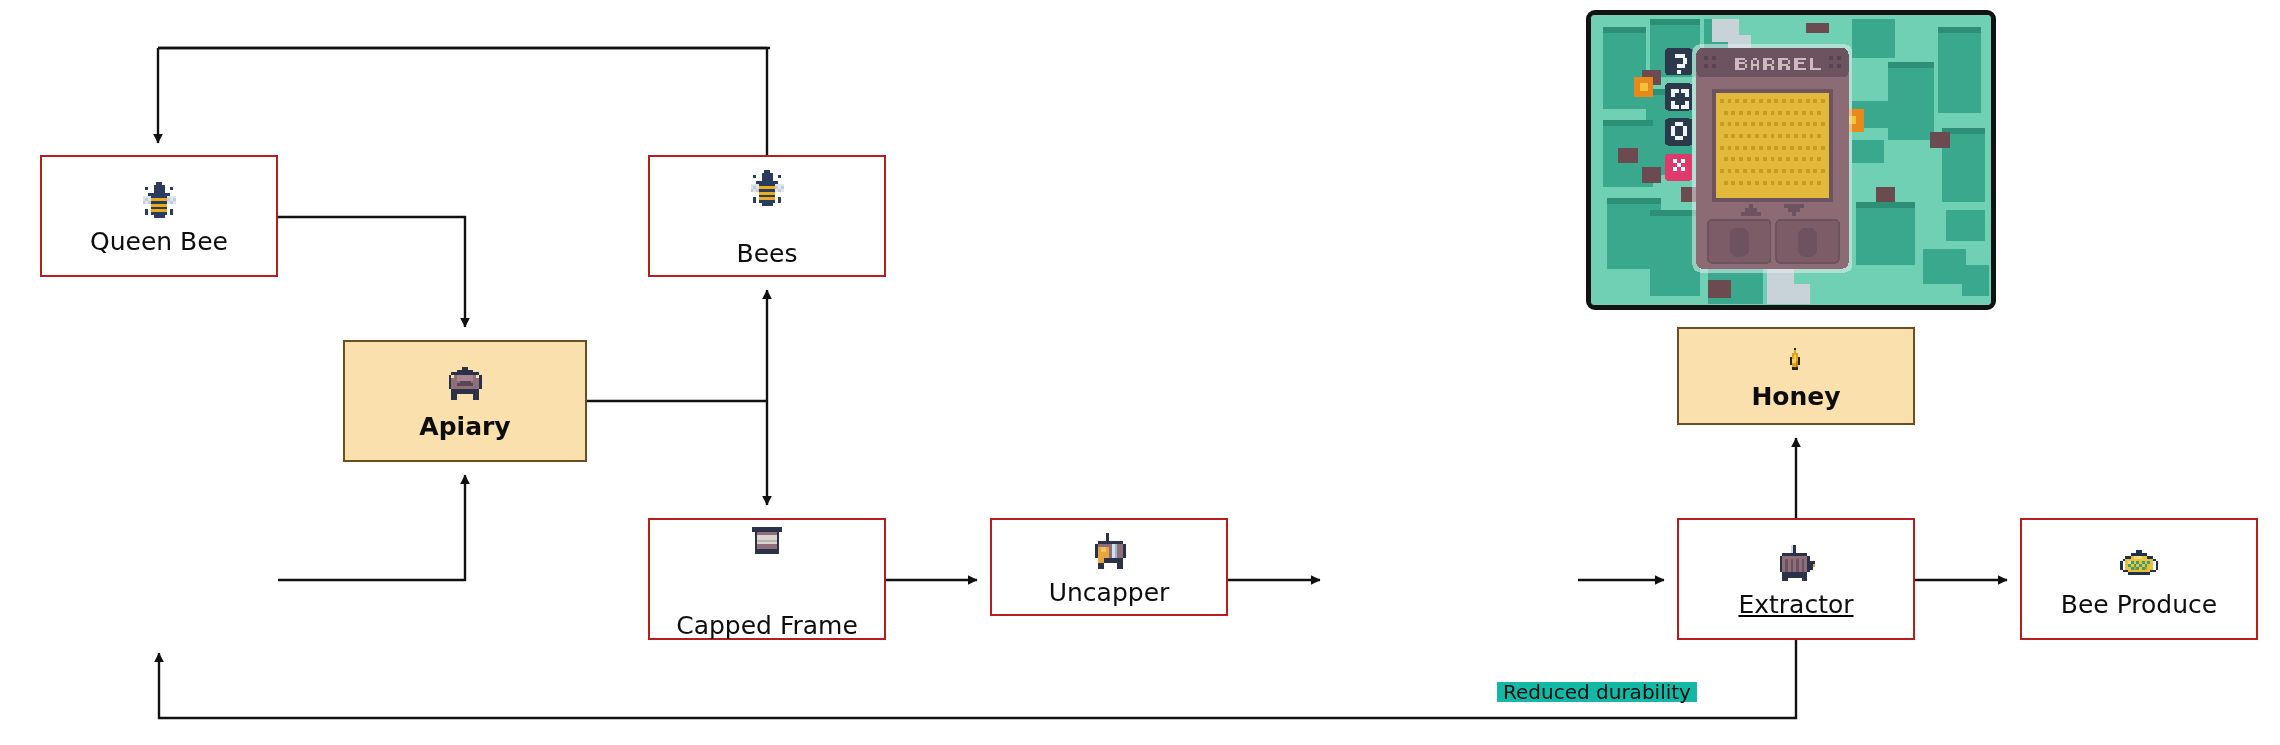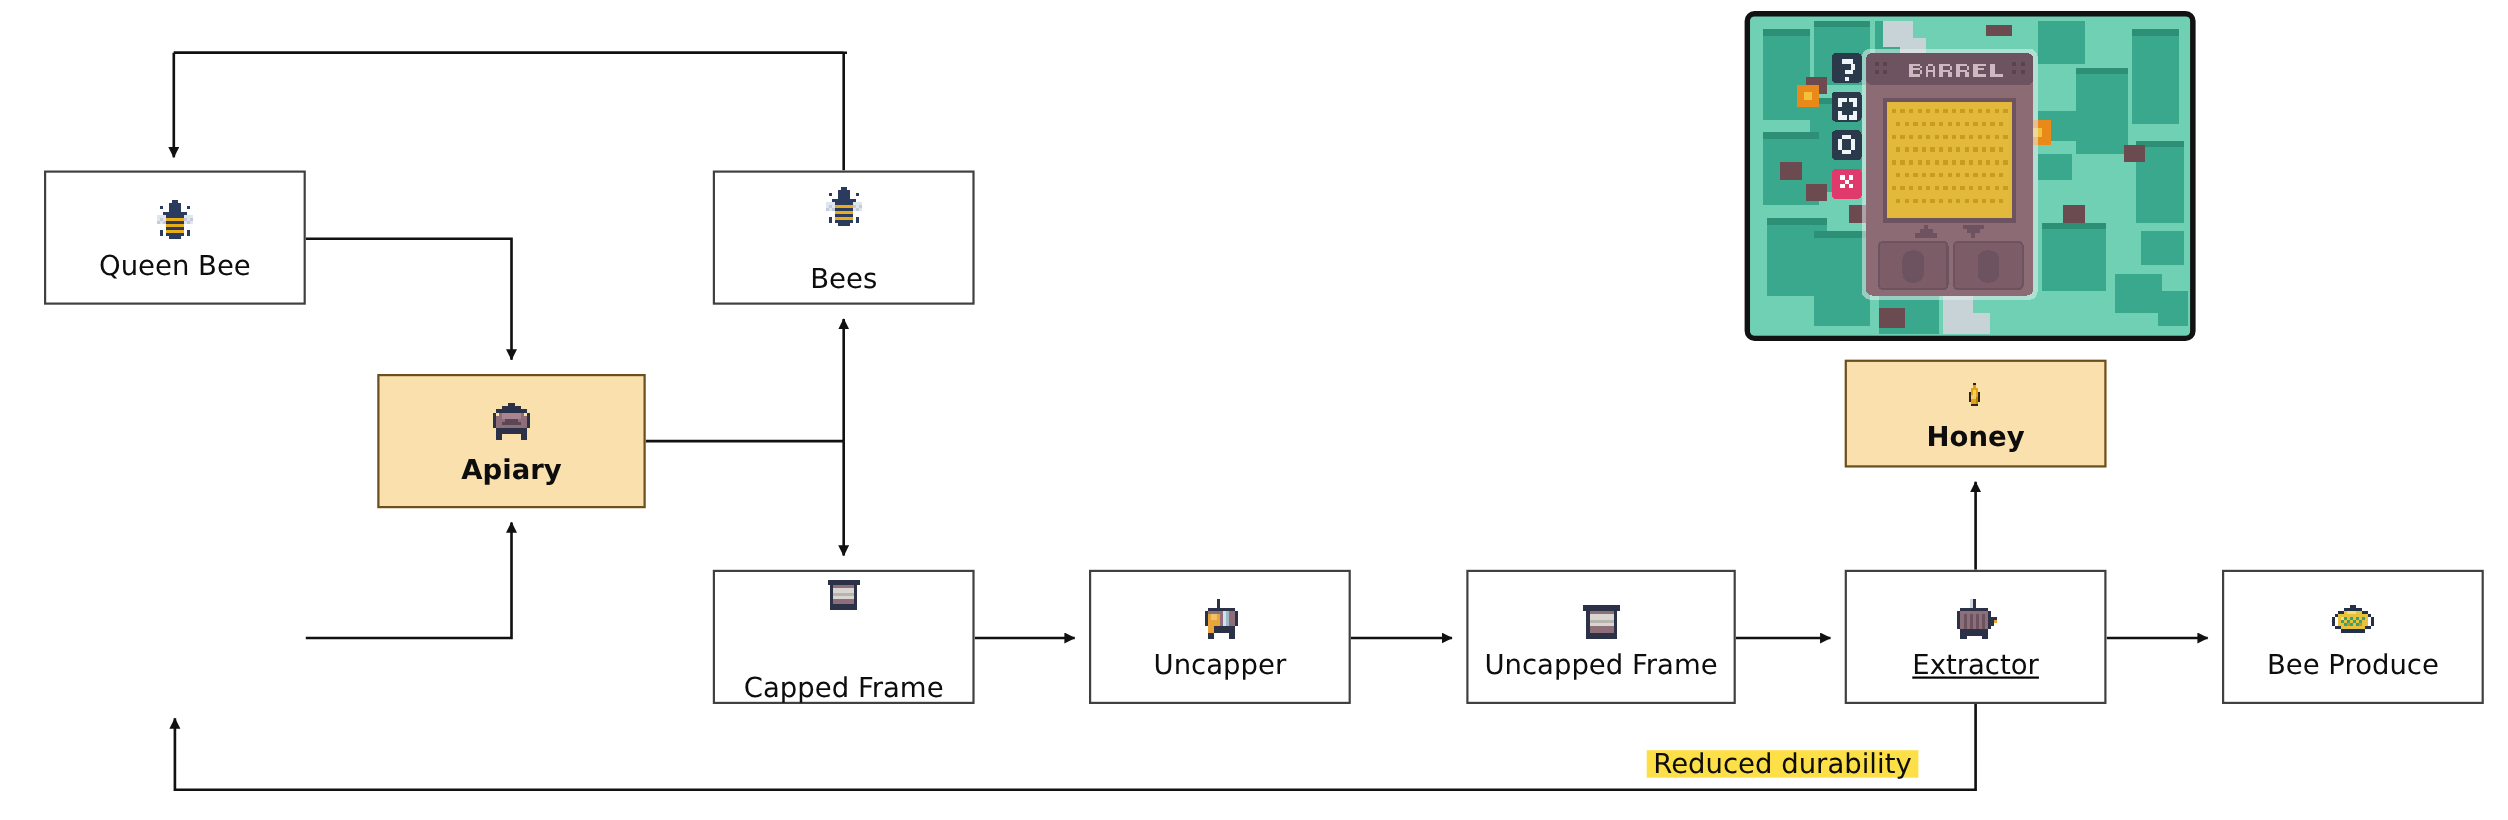--- a/index.html
+++ b/index.html
@@ -1,28 +1,28 @@
 <!DOCTYPE html>
 <html><head>
 <meta charset="utf-8">
 <style>
   html,body{margin:0;padding:0;background:#ffffff;}
   body{width:2280px;height:745px;position:relative;overflow:hidden;
        font-family:"DejaVu Sans","Liberation Sans",sans-serif;}
   #stage{position:absolute;left:0;top:0;width:2280px;height:745px;}
   svg.wires{position:absolute;left:0;top:0;width:2280px;height:745px;pointer-events:none;}
 
-  .node{position:absolute;box-sizing:border-box;background:#ffffff;border:2px solid #404040;
+  .node{position:absolute;box-sizing:border-box;background:#ffffff;border:2px solid #b91c1c;
         display:flex;flex-direction:column;align-items:center;justify-content:center;}
   .node.hl{background:#fae0ac;border-color:#6b4f21;}
   .node .ico{width:44px;height:44px;display:block;image-rendering:pixelated;}
   .node .lbl{font-size:25px;color:#0d0d0d;line-height:1;margin-top:6px;white-space:nowrap;}
   .node.hl .lbl{font-weight:bold;}
 
-  .edge-label{position:absolute;font-size:25px;color:#0d0d0d;background:#fde047;
+  .edge-label{position:absolute;font-size:20px;color:#0d0d0d;background:#14b8a6;
               padding:0 6px;white-space:nowrap;line-height:1;}
 
   .shot{position:absolute;box-sizing:border-box;border:5px solid #121212;border-radius:9px;
         overflow:hidden;background:#66cdb0;}
   .shot .inner{position:absolute;inset:0;}
 </style>
 </head>
 <body>
 
 <div id="stage">
@@ -193,21 +193,21 @@
       <g fill="#d9d6d2">
           <rect x="4" y="6" width="8" height="4"></rect>
         </g>
       <g fill="#b7b3ad">
           <rect x="4" y="8" width="8" height="1"></rect>
         </g>
     </svg>
     <div class="lbl">Capped Frame</div>
   </div>
 
-  <div class="node" style="left:990px;top:518px;width:238px;height:122px;">
+  <div class="node" style="left:990px;top:518px;width:238px;height:98px;">
     <svg class="ico" viewBox="0 0 16 16" shape-rendering="crispEdges">
       <g fill="#2b3248">
         <rect x="7" y="1" width="1" height="3"></rect>
         <rect x="4" y="4" width="9" height="1"></rect>
         <rect x="3" y="5" width="1" height="5"></rect>
           <rect x="13" y="5" width="1" height="5"></rect>
         <rect x="4" y="10" width="9" height="2"></rect>
         <rect x="4" y="12" width="2" height="2"></rect>
           <rect x="11" y="12" width="2" height="2"></rect>
       </g>
@@ -224,40 +224,20 @@
       <g fill="#cfe2ee">
           <rect x="9" y="5" width="2" height="5"></rect>
         </g>
       <g fill="#9fb8c8">
           <rect x="10" y="5" width="1" height="5"></rect>
         </g>
     </svg>
     <div class="lbl">Uncapper</div>
   </div>
 
-  <div class="node" style="left:1333px;top:518px;width:245px;height:122px;">
-    <svg class="ico" viewBox="0 0 16 16" shape-rendering="crispEdges">
-      <g fill="#2b3248">
-        <rect x="2" y="3" width="12" height="2"></rect>
-        <rect x="3" y="5" width="1" height="8"></rect>
-          <rect x="12" y="5" width="1" height="8"></rect>
-        <rect x="3" y="12" width="10" height="2"></rect>
-      </g>
-      <g fill="#8e6e79">
-          <rect x="4" y="5" width="8" height="7"></rect>
-        </g>
-      <g fill="#d9d6d2">
-          <rect x="4" y="6" width="8" height="4"></rect>
-        </g>
-      <g fill="#b7b3ad">
-          <rect x="4" y="8" width="8" height="1"></rect>
-        </g>
-    </svg>
-    <div class="lbl">Uncapped Frame</div>
-  </div>
 
   <div class="node" style="left:1677px;top:518px;width:238px;height:122px;text-decoration:underline;">
     <svg class="ico" viewBox="0 0 16 16" shape-rendering="crispEdges">
       <g fill="#2b3248">
         <rect x="6" y="1" width="2" height="3"></rect>
         <rect x="3" y="4" width="9" height="1"></rect>
         <rect x="2" y="5" width="1" height="6"></rect>
           <rect x="12" y="5" width="1" height="6"></rect>
         <rect x="3" y="11" width="9" height="2"></rect>
         <rect x="3" y="13" width="2" height="1"></rect>

